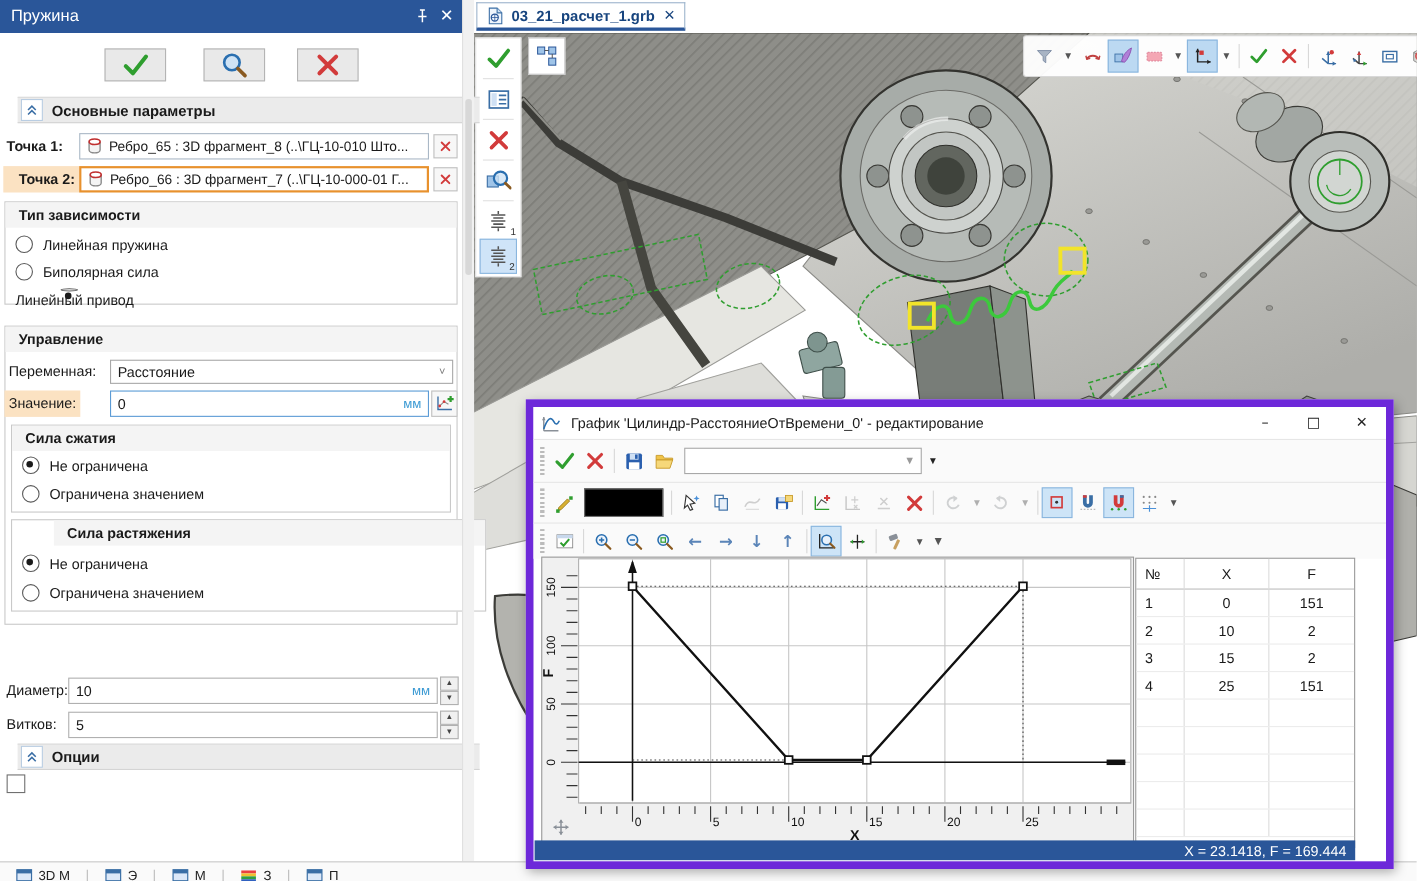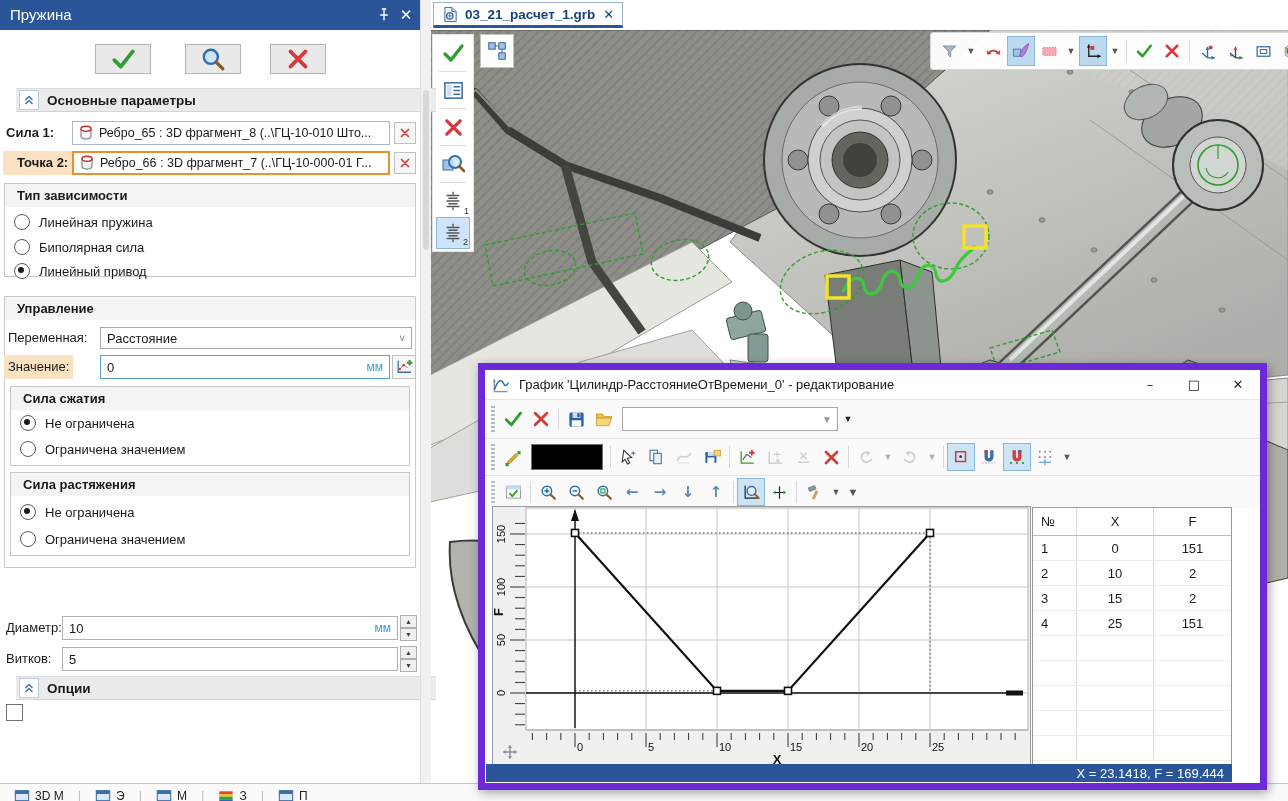--- a/index.html
+++ b/index.html
@@ -604,21 +604,21 @@
 
   <div class="sec-hdr" style="top:88px;">
     <span class="chev">
         <svg class="i" width="14" height="14">
           <use href="#s-chev2"></use>
         </svg>
       </span>
     <b>Основные параметры</b>
   </div>
 
-  <div class="fld-label" style="top:121px;">Сила 1:</div>
+  <div class="fld-label" style="top:121px;">Точка 1:</div>
   <div class="fld" style="top:121px;">
     <svg class="i eicon" width="20" height="20">
         <use href="#s-edge"></use>
       </svg>
     <span>Ребро_65 : 3D фрагмент_8 (..\ГЦ-10-010 Што...</span>
   </div>
   <div class="xbtn" style="top:122px;">
       <svg class="i" width="14" height="14">
         <use href="#s-xsmall"></use>
       </svg>
@@ -641,21 +641,21 @@
     <b class="gtitle">Тип зависимости</b>
   </div>
   <div class="radio-row" style="top:213px;">
       <span class="rdo"></span>
       <span>Линейная пружина</span>
     </div>
   <div class="radio-row" style="top:238px;">
       <span class="rdo"></span>
       <span>Биполярная сила</span>
     </div>
-  <div class="radio-row" style="top:262px;">
+  <div class="radio-row" style="top:262px;flex-direction:column;">
       <span class="rdo sel"></span>
       <span>Линейный привод</span>
     </div>
 
   <div class="grp" style="top:296px;height:272px;">
     <b class="gtitle">Управление</b>
   </div>
   <div class="ctl-label" style="top:326px;">Переменная:</div>
   <div class="combo" style="top:327px;text-align:center;">
     <span>Расстояние</span>
@@ -677,21 +677,21 @@
   </div>
   <div class="radio-row" style="top:414px;left:20px;">
       <span class="rdo sel"></span>
       <span>Не ограничена</span>
     </div>
   <div class="radio-row" style="top:440px;left:20px;">
       <span class="rdo"></span>
       <span>Ограничена значением</span>
     </div>
 
-  <div class="grp" style="top:472px;left:10px;width:400px;height:84px;">
+  <div class="grp" style="top:472px;left:10px;width:432px;height:84px;padding-left:38px;">
     <b class="gtitle">Сила растяжения</b>
   </div>
   <div class="radio-row" style="top:503px;left:20px;">
       <span class="rdo sel"></span>
       <span>Не ограничена</span>
     </div>
   <div class="radio-row" style="top:530px;left:20px;">
       <span class="rdo"></span>
       <span>Ограничена значением</span>
     </div>

